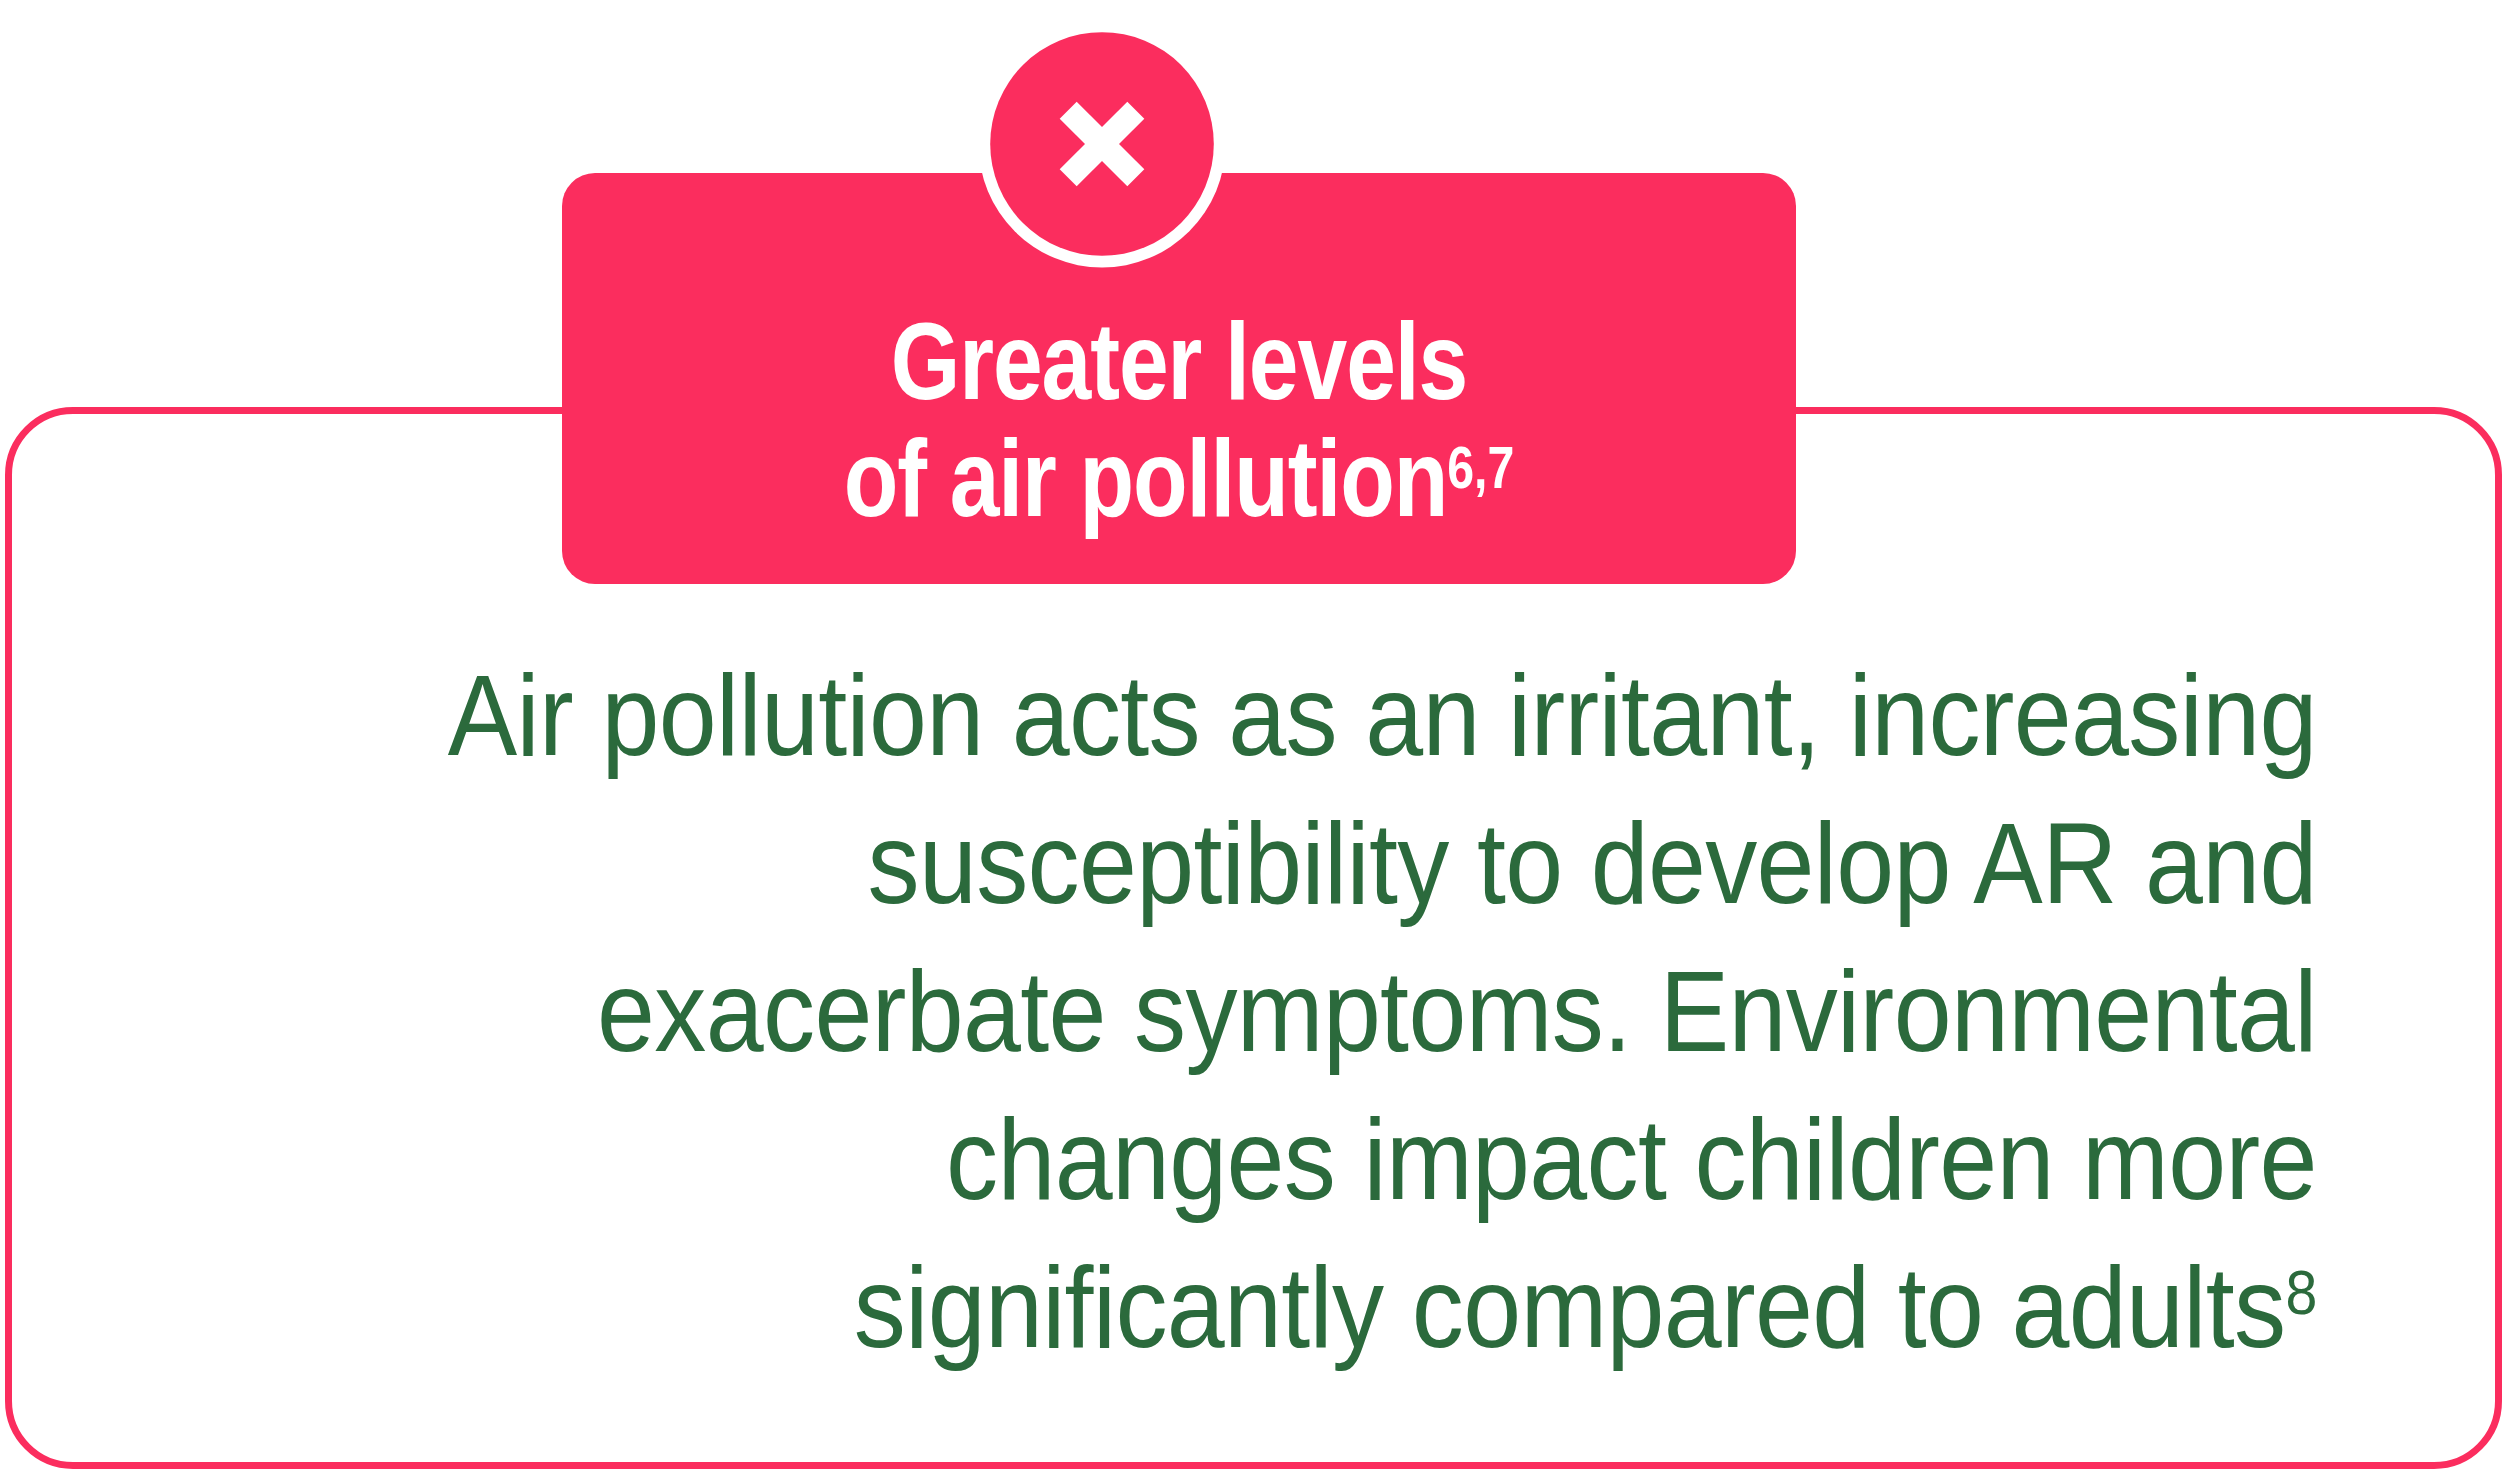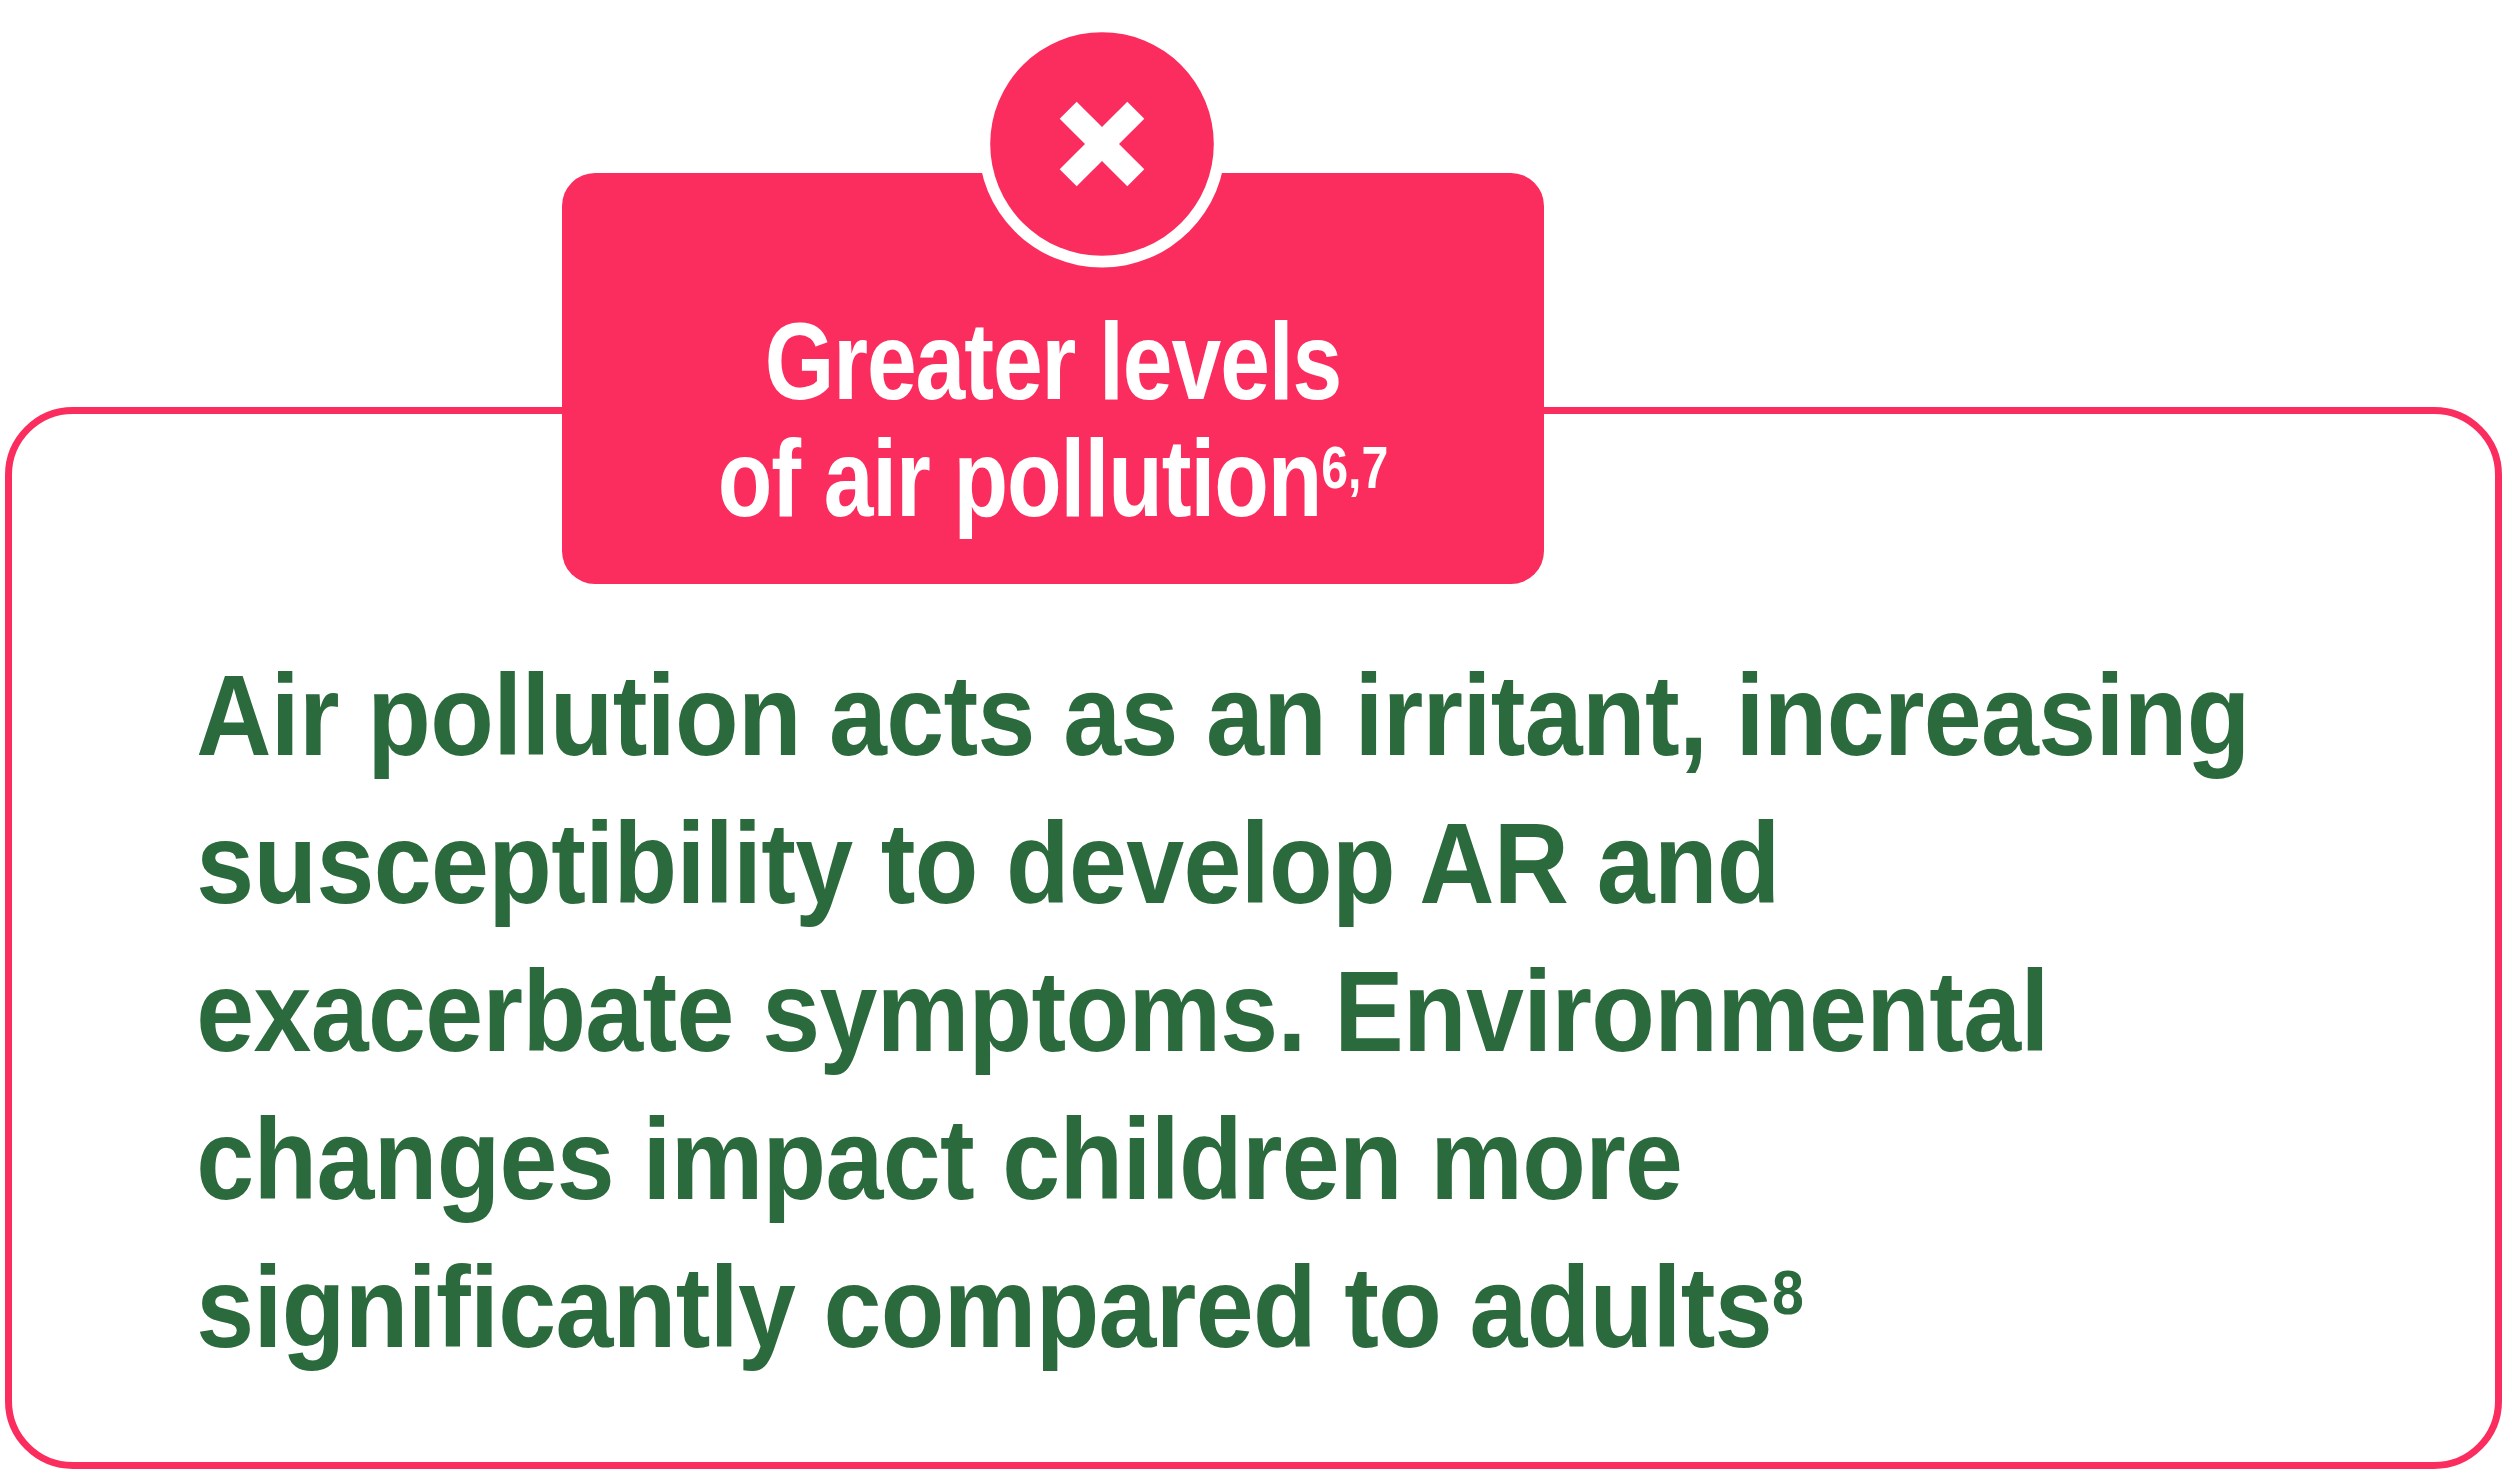--- a/index.html
+++ b/index.html
@@ -32,21 +32,21 @@
     border: 7.8px solid var(--pink, #FB2D5E);
     border-radius: 68px;
     background: #ffffff;
   }
 
   
   .badge {
     position: absolute;
     left: 562px;
     top: 173px;
-    width: 982px;
+    width: 1234px;
     height: 411px;
     box-sizing: border-box;
     background: var(--pink, #FB2D5E);
     border-radius: 33px;
     z-index: 3;
   }
 
   .badge-label {
     position: absolute;
     left: 0;
@@ -91,24 +91,24 @@
   }
 
   
   .body-copy {
     position: absolute;
     left: 78px;
     top: 635px;
     width: 2356px;
     color: var(--green, #2B6A3C);
     font-family: "Liberation Sans Narrow", "Liberation Sans", sans-serif;
-    font-weight: bold;
+    font-weight: normal;
     font-size: 115px;
     line-height: 148px;
-    text-align: left;
+    text-align: right;
     letter-spacing: -0.7px;
     z-index: 2;
   }
   .body-copy .ln {
     display: block;
     white-space: nowrap;
     transform: scaleX(0.905);
   }
   .body-copy sup {
     font-size: 0.55em;

